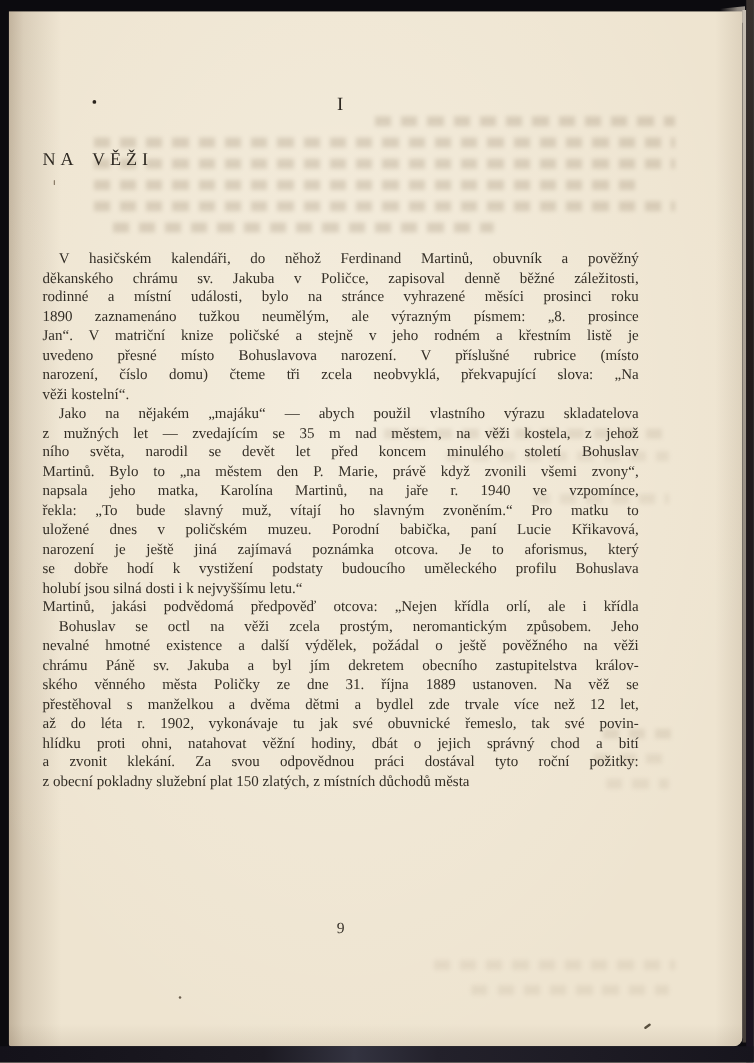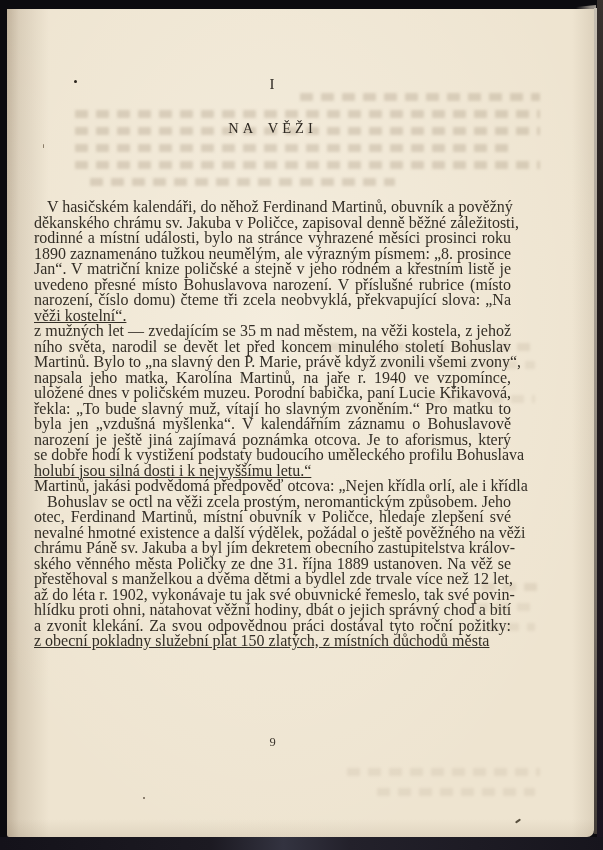--- a/index.html
+++ b/index.html
@@ -26,26 +26,26 @@
       radial-gradient(ellipse at 45% 38%, rgba(255,253,246,.35), rgba(255,253,246,0) 75%),
       linear-gradient(90deg, rgba(88,62,34,.30) 0px, rgba(88,62,34,.14) 12px, rgba(88,62,34,0) 42px),
       linear-gradient(270deg, rgba(95,72,45,.12) 0px, rgba(95,72,45,0) 22px),
       linear-gradient(0deg, rgba(95,75,48,.10) 0px, rgba(95,75,48,0) 18px),
       #eee4d0;
     border-bottom-right-radius:7px;border-bottom-left-radius:2px;
   }
   .chapter-number{position:absolute;left:27px;top:67px;width:477px;
     text-align:center;font-size:15px;letter-spacing:1px;color:#2e2922;}
   .chapter-title{position:absolute;left:27px;top:111px;width:477px;
-    text-align:center;font-size:14.5px;letter-spacing:4px;color:#2e2922;word-spacing:4px;}
+    text-align:left;font-size:14.5px;letter-spacing:4px;color:#2e2922;word-spacing:4px;}
   .text-block{position:absolute;left:27px;top:190px;width:477px;
-    font-size:16px;line-height:15.5px;color:#332e26;}
+    font-size:12px;line-height:15.5px;color:#332e26;}
   .line{height:15.5px;white-space:nowrap;text-align:justify;text-align-last:justify;text-justify:inter-word;}
   .line.first{text-indent:13px;}
-  .line.plast{text-align-last:left;text-decoration:underline;}
+  .line.plast{text-align-last:left;}
   .page-number{position:absolute;left:27px;top:726px;width:477px;
     text-align:center;font-size:12.5px;color:#3a342c;}
   
   .bleed{position:absolute;height:8px;filter:blur(1.5px);
     background:repeating-linear-gradient(90deg,
       rgba(138,118,92,.55) 0px, rgba(138,118,92,.55) 13px,
       rgba(138,118,92,0) 13px, rgba(138,118,92,0) 21px);}
   .b-strong{opacity:.42;} .b-mid{opacity:.26;} .b-faint{opacity:.20;}
   
   .speck{position:absolute;border-radius:50%;}
@@ -87,33 +87,32 @@
   <div class="chapter-title">NA VĚŽI</div>
   <div class="text-block">
       <div class="line first">V hasičském kalendáři, do něhož Ferdinand Martinů, obuvník a pověžný</div>
       <div class="line">děkanského chrámu sv. Jakuba v Poličce, zapisoval denně běžné záležitosti,</div>
       <div class="line">rodinné a místní události, bylo na stránce vyhrazené měsíci prosinci roku</div>
       <div class="line">1890 zaznamenáno tužkou neumělým, ale výrazným písmem: „8. prosince</div>
       <div class="line">Jan“. V matriční knize poličské a stejně v jeho rodném a křestním listě je</div>
       <div class="line">uvedeno přesné místo Bohuslavova narození. V příslušné rubrice (místo</div>
       <div class="line">narození, číslo domu) čteme tři zcela neobvyklá, překvapující slova: „Na</div>
       <div class="line plast">věži kostelní“.</div>
+      <div class="line first">Jako na nějakém „majáku“ — abych použil vlastního výrazu skladatelova</div>
       <div class="line">z mužných let — zvedajícím se 35 m nad městem, na věži kostela, z jehož</div>
       <div class="line">ního světa, narodil se devět let před koncem minulého století Bohuslav</div>
-      <div class="line">Martinů. Bylo to „na slavný den P. Marie, právě když zvonili všemi zvony“,</div>
+      <div class="line">Martinů. Bylo to „na městem den P. Marie, právě když zvonili všemi zvony“,</div>
       <div class="line">napsala jeho matka, Karolína Martinů, na jaře r. 1940 ve vzpomínce,</div>
+      <div class="line">řekla: „To bude slavný muž, vítají ho slavným zvoněním.“ Pro matku to</div>
       <div class="line">uložené dnes v poličském muzeu. Porodní babička, paní Lucie Křikavová,</div>
-      <div class="line">řekla: „To bude slavný muž, vítají ho slavným zvoněním.“ Pro matku to</div>
-      <div class="line">byla jen „vzdušná myšlenka“. V kalendářním záznamu o Bohuslavově</div>
       <div class="line">narození je ještě jiná zajímavá poznámka otcova. Je to aforismus, který</div>
       <div class="line">se dobře hodí k vystižení podstaty budoucího uměleckého profilu Bohuslava</div>
       <div class="line plast">holubí jsou silná dosti i k nejvyššímu letu.“</div>
       <div class="line">Martinů, jakási podvědomá předpověď otcova: „Nejen křídla orlí, ale i křídla</div>
       <div class="line first">Bohuslav se octl na věži zcela prostým, neromantickým způsobem. Jeho</div>
-      <div class="line">otec, Ferdinand Martinů, místní obuvník v Poličce, hledaje zlepšení své</div>
       <div class="line">nevalné hmotné existence a další výdělek, požádal o ještě pověžného na věži</div>
       <div class="line">chrámu Páně sv. Jakuba a byl jím dekretem obecního zastupitelstva králov-</div>
       <div class="line">ského věnného města Poličky ze dne 31. října 1889 ustanoven. Na věž se</div>
       <div class="line">přestěhoval s manželkou a dvěma dětmi a bydlel zde trvale více než 12 let,</div>
       <div class="line">až do léta r. 1902, vykonávaje tu jak své obuvnické řemeslo, tak své povin-</div>
       <div class="line">hlídku proti ohni, natahovat věžní hodiny, dbát o jejich správný chod a bití</div>
       <div class="line">a zvonit klekání. Za svou odpovědnou práci dostával tyto roční požitky:</div>
       <div class="line plast">z obecní pokladny služební plat 150 zlatých, z místních důchodů města</div>
     </div>
   <div class="page-number">9</div>

